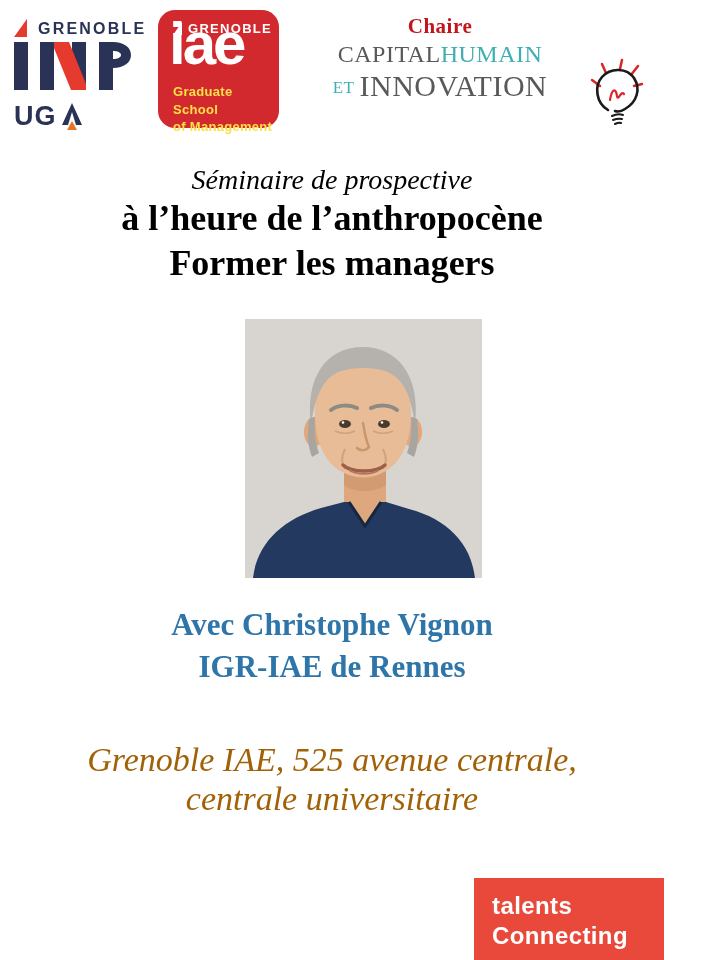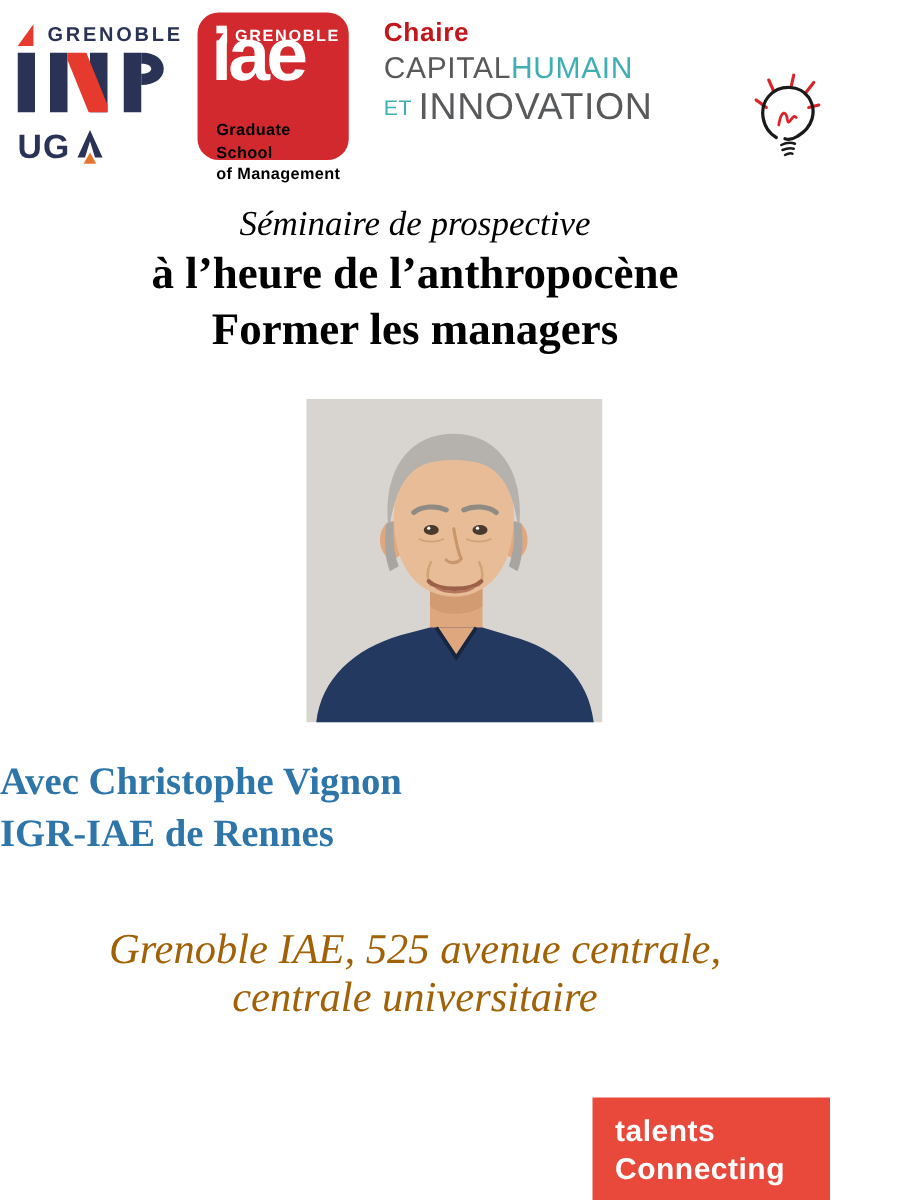--- a/index.html
+++ b/index.html
@@ -20,46 +20,46 @@
 
   
   .iae-logo { position:absolute; left:158px; top:10px; width:121px; height:118px;
               background:#D2292F; border-radius:17px; }
   .iae-top { position:absolute; top:12px; left:15px; display:flex; align-items:flex-end; gap:6px; }
   .iae-wedge { width:9px; height:13px; background:#ffffff;
                clip-path:polygon(0 100%, 100% 0, 100% 100%); }
   .iae-brand { font-size:13px; font-weight:bold; color:#ffffff; letter-spacing:1.3px; line-height:13px; }
   .iae-word { position:absolute; top:4px; left:11px; color:#ffffff; font-size:60px;
               font-weight:bold; letter-spacing:-3px; line-height:60px; }
-  .iae-sub { position:absolute; top:73px; left:15px; color:#000000; font-size:13px;
-             font-weight:bold; line-height:17.5px; letter-spacing:0.3px;margin-top:12px; }
+  .iae-sub { position:absolute; top:73px; left:15px; color:#fde047; font-size:13px;
+             font-weight:bold; line-height:17.5px; letter-spacing:0.3px; }
 
   
-  .chaire-logo { position:absolute; top:14px; right:7px; width:350px; text-align:left; }
+  .chaire-logo { position:absolute; top:14px; right:20px; width:350px; text-align:center;font-family:Liberation Serif, serif; }
   .chaire-kicker { padding-right:58px; color:#C3161C; font-size:21px; font-weight:600;
                    letter-spacing:0.5px; line-height:25px; }
   .chaire-main { padding-right:58px; font-size:24px; line-height:31px; letter-spacing:0.5px; }
   .chaire-line2 { padding-right:58px; font-size:30px; line-height:31px; letter-spacing:0.5px; }
   .cap-gray { color:#58595B; }
   .cap-teal { color:#3FAFB4; }
   .et { font-size:17px; color:#3FAFB4; margin-right:5px; position:relative; top:-3px; }
   .bulb { position:absolute; right:0; top:44px; width:56px; height:70px; }
 
   
   .title-block { position:absolute; top:162px; left:0; width:100%; text-align:center; color:#000000; }
   .kicker { font-style:italic; font-size:28px; line-height:36px; }
   .title-line { font-weight:bold; font-size:36px; line-height:40px; }
   .title-line.first { margin-top:5px; }
 
   
   .photo { position:absolute; left:245px; top:319px; width:237px; height:259px; }
   .photo svg { display:block; }
 
   
-  .speaker-block { position:absolute; top:604px; left:0; width:100%; text-align:left;
+  .speaker-block { position:absolute; top:604px; left:0; width:100%; text-align:center;
                    color:#2E75A9; font-weight:bold; font-size:31px; line-height:42px; }
 
   
   .event-block { position:absolute; top:740px; left:0; width:100%; text-align:center; }
   .event-date { color:#DF1420; font-weight:bold; font-size:33px; line-height:42px; }
   .event-loc { color:#a16207; font-style:italic; font-size:34px; line-height:39px; }
 
   
   .footer-banner { position:absolute; left:474px; top:878px; right:0; bottom:0;
                    background:#E8493B; color:#ffffff; padding:13px 0 0 18px;

